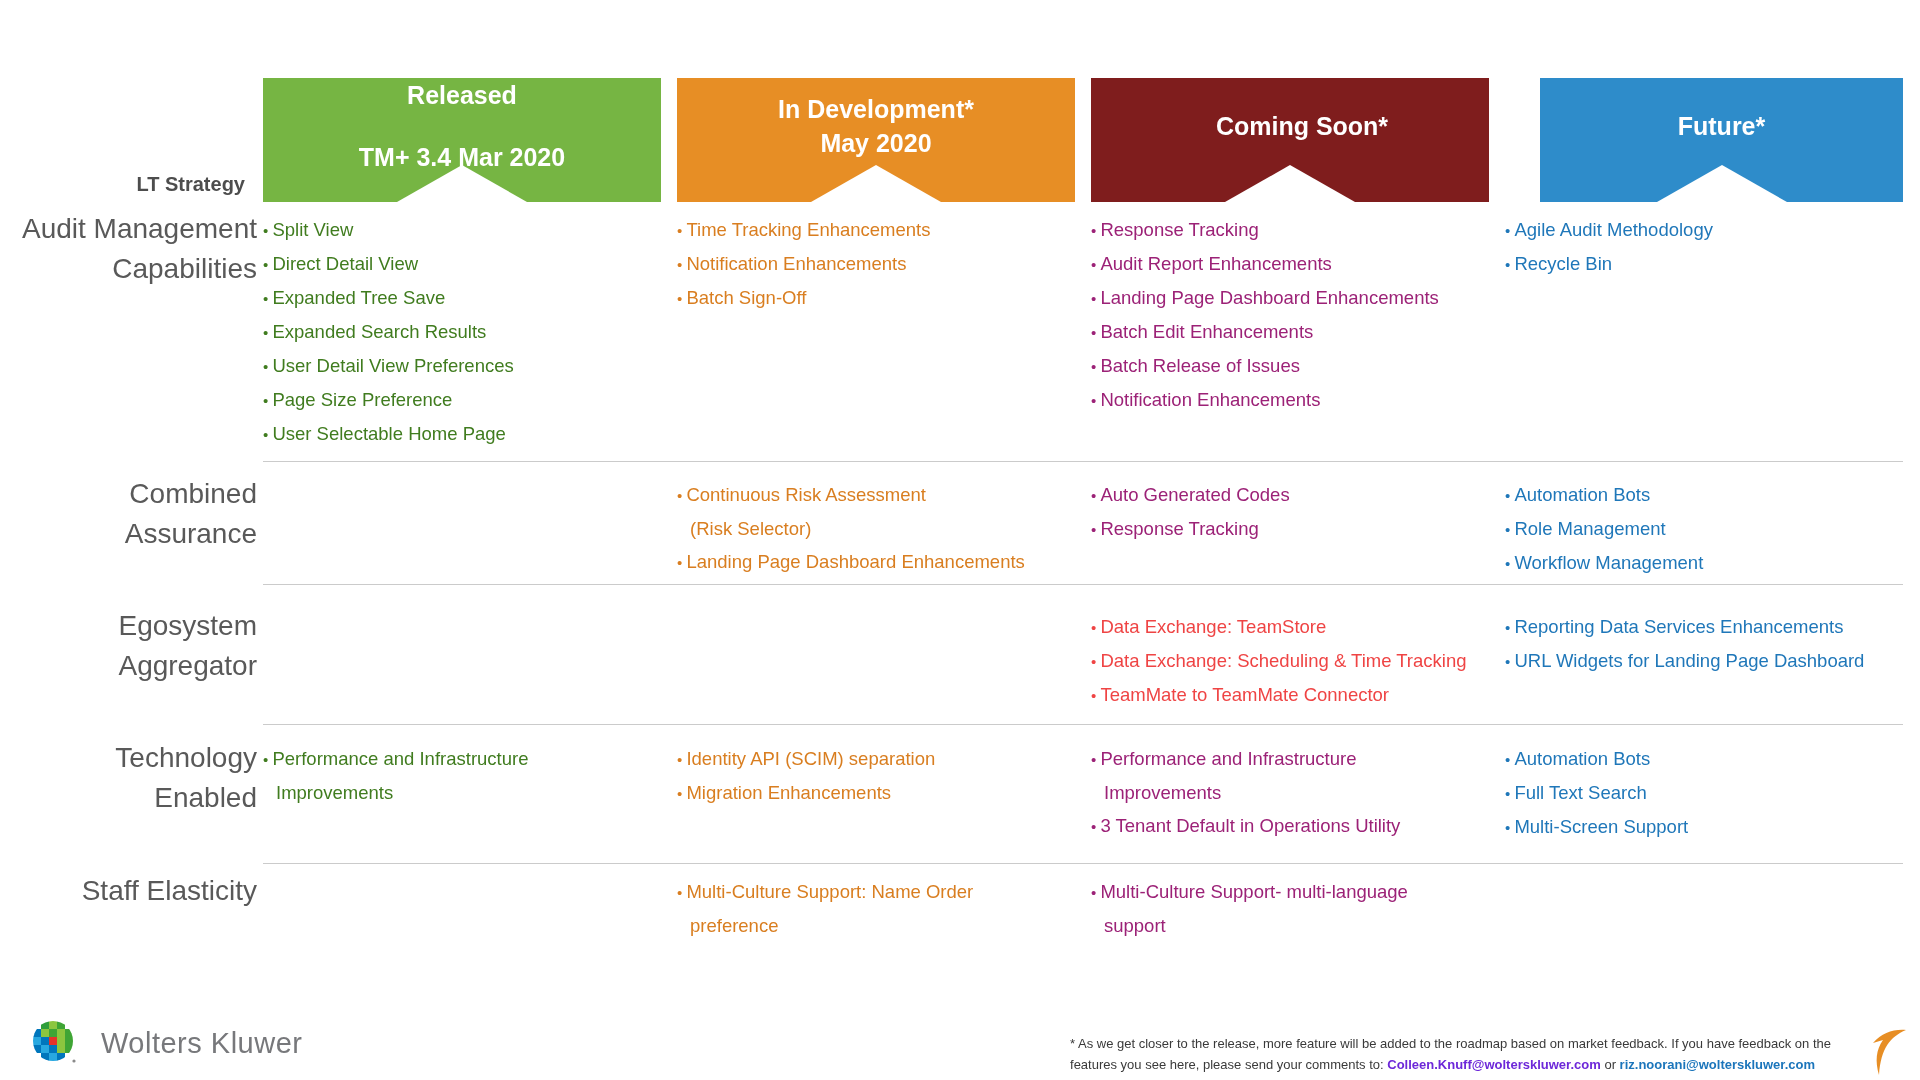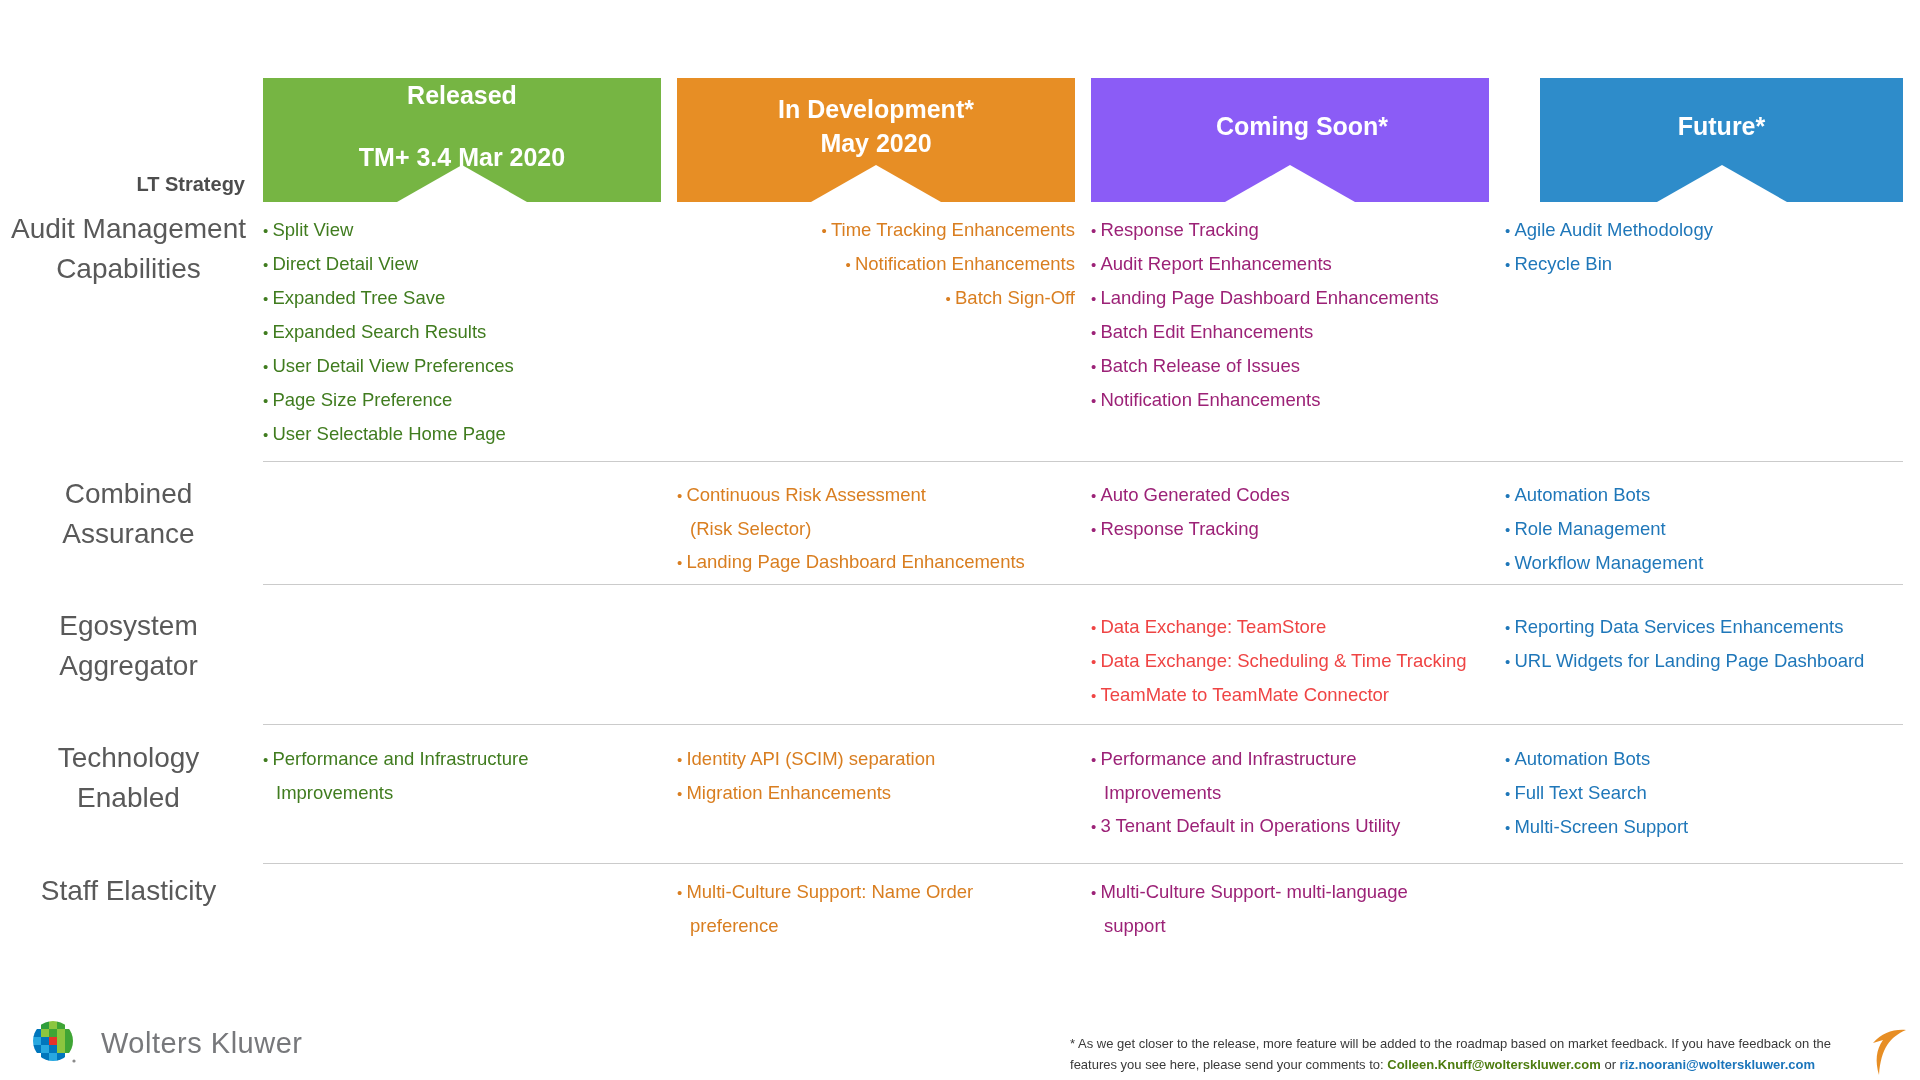--- a/index.html
+++ b/index.html
@@ -41,21 +41,21 @@
     content:""; position:absolute; left:263px; right:0; bottom:0;
     height:1px; background:#cbcbcb;
   }
   .row-0 { min-height:266px; }
   .row-1 { min-height:123px; }
   .row-2 { min-height:140px; }
   .row-3 { min-height:139px; }
   .row-4 { min-height:130px; }
 
   .row-label {
-    grid-column:1; text-align:center; margin-right:-10px;
+    grid-column:1; text-align:right; margin-right:-10px;
     font-size:28px; line-height:40px; color:#595959;
   }
   .row-0 .row-label { padding-top:13px; }
   .row-1 .row-label { padding-top:12px; }
   .row-2 .row-label { padding-top:21px; }
   .row-3 .row-label { padding-top:13px; }
   .row-4 .row-label { padding-top:7px; }
 
   .cell { font-size:18.5px; line-height:33px; white-space:nowrap; }
   .row-0 .cell { padding-top:17px; }
@@ -95,21 +95,21 @@
   <div class="header-box" style="background: rgb(118, 181, 67); gap: 28px;">
         <div>Released</div>
         <div>TM+ 3.4 Mar 2020</div>
         <div class="notch"></div>
       </div>
       <div class="header-box" style="background: rgb(231, 142, 37);">
         <div>In Development*</div>
         <div>May 2020</div>
         <div class="notch"></div>
       </div>
-      <div class="header-box" style="background: #8b5cf6; padding-left: 24px;">
+      <div class="header-box" style="background: #7f1d1d; padding-left: 24px;">
         <div>Coming Soon*</div>
         <div class="notch"></div>
       </div>
       <div class="header-box" style="background: rgb(46, 140, 202); margin-left: 35px;">
         <div>Future*</div>
         <div class="notch"></div>
       </div>
     </div>
   <div>
 
@@ -134,21 +134,21 @@
           <div class="item">
             <div class="line first"><span class="bullet">• </span>User Detail View Preferences</div>
           </div>
           <div class="item">
             <div class="line first"><span class="bullet">• </span>Page Size Preference</div>
           </div>
           <div class="item">
             <div class="line first"><span class="bullet">• </span>User Selectable Home Page</div>
           </div>
         </div>
-        <div class="cell" style="color: rgb(217, 126, 32); text-align: right;">
+        <div class="cell" style="color: rgb(217, 126, 32);">
           <div class="item">
             <div class="line first"><span class="bullet">• </span>Time Tracking Enhancements</div>
           </div>
           <div class="item">
             <div class="line first"><span class="bullet">• </span>Notification Enhancements</div>
           </div>
           <div class="item">
             <div class="line first"><span class="bullet">• </span>Batch Sign-Off</div>
           </div>
         </div>
@@ -337,21 +337,21 @@
     </g>
     <circle cx="42" cy="41" r="1.6" fill="#8a8a8a"></circle>
   </svg>
   <span class="logo-text">Wolters Kluwer</span>
 </div>
 
 <div class="footnote">
   <div>* As we get closer to the release, more feature will be added to the roadmap based on market feedback. If you have feedback on the</div>
   <div>
     <span>features you see here, please send your comments to:</span>
-    <span class="email" style="color: #4d7c0f; margin-top: 11px;">Colleen.Knuff@wolterskluwer.com</span>
+    <span class="email" style="color: #6d28d9; margin-top: 11px;">Colleen.Knuff@wolterskluwer.com</span>
     <span>or</span>
     <span class="email" style="color: rgb(27, 117, 187);">riz.noorani@wolterskluwer.com</span>
   </div>
 </div>
 
 <div class="footer-arrow">
   <svg width="42" height="48" viewBox="0 0 42 48">
     <path class="arrow-path" d="M38 2 C 22 9, 13 20, 11 47 C 7 33, 8 22, 15 12 L 5 15 C 14 5, 25 1, 38 2 Z" fill="#E78E25"></path>
   </svg>
 </div>

